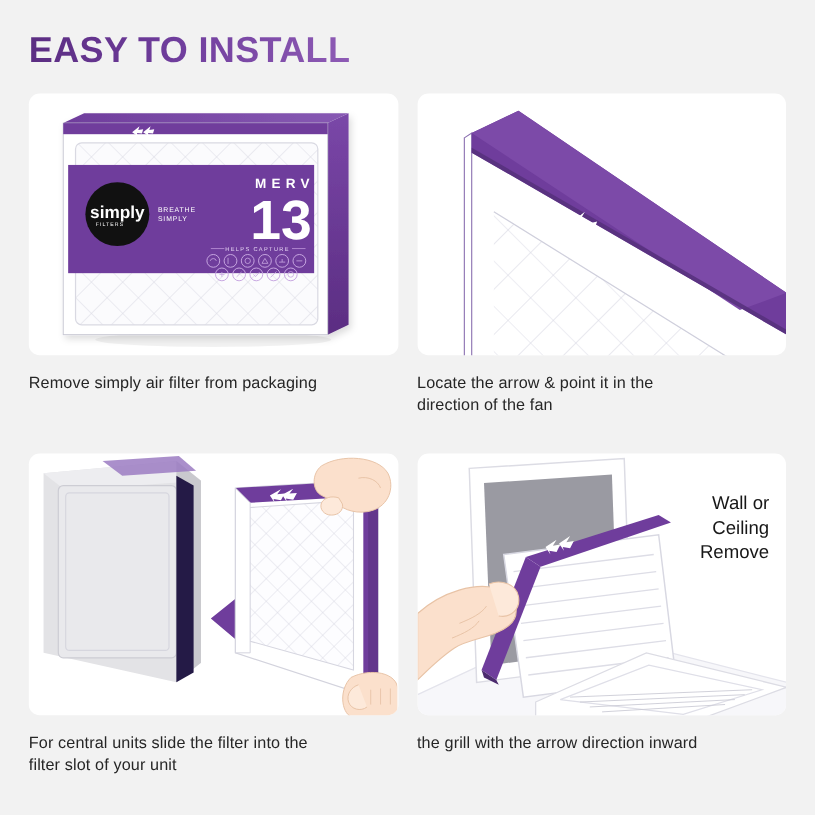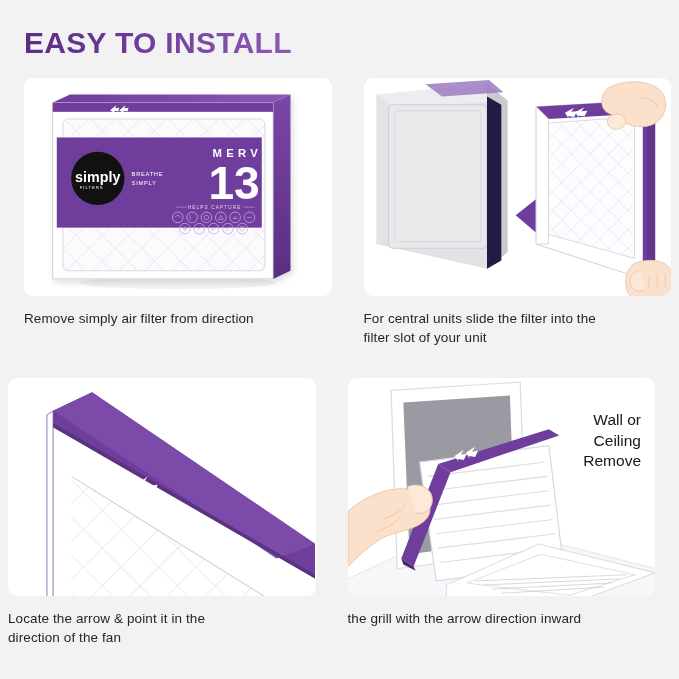--- a/index.html
+++ b/index.html
@@ -139,21 +139,54 @@
             <path d="M203.5,137 h5 M206,134.5 v2.5"></path>
               <path d="M217.6,136 h4.8"></path>
             <path d="M155,147 h4 M157,145 v4"></path>
               <path d="M169,149 l4,-4"></path>
             <path d="M182.6,147 l1.8,1.8 l3.2,-3.6"></path>
               <path d="M196.6,149.4 l4.8,-4.8"></path>
             <circle cx="213" cy="147" r="2.3"></circle>
           </g>
         </svg>
       </div>
-      <div class="caption">Remove simply air filter from direction</div>
+      <div class="caption">Remove simply air filter from packaging</div>
+    </div>
+
+    <div class="cell right">
+      <div class="card">
+        <svg class="art" viewBox="0 0 300 218">
+          <defs>
+            <pattern id="quilt2" width="26" height="26" patternUnits="userSpaceOnUse" patternTransform="rotate(45)">
+              <rect width="26" height="26" fill="#ffffff"></rect>
+              <path d="M0 0 H26 M0 0 V26" stroke="#d7d7e3" stroke-width="1"></path>
+            </pattern>
+          </defs>
+
+          <path d="M62,96 L258,218 L62,218 Z" fill="url(#quilt2)" opacity="0.9"></path>
+          <path d="M62,96 L258,218" stroke="#cfcfdc" stroke-width="1" fill="none"></path>
+
+          <path d="M38,36 L44,32 L44,218 L38,218 Z" fill="#ffffff" stroke="#8a6fb0" stroke-width="0.9"></path>
+
+          <g>
+            <path d="M44,32 L82,14 L300,162 L300,196 L44,48 Z" fill="#6f3d9c"></path>
+            <path d="M44,32 L82,14 L300,162 L262,176 Z" fill="#7c4aa8"></path>
+            <path d="M44,44 L300,192 L300,196 L44,48 Z" fill="#56307b" opacity="0.85"></path>
+          </g>
+
+          <g fill="#ffffff">
+            <path d="M108,118 L136,96 L129,108 L146,104 L140,120 L123,116 L127,129 Z"></path>
+            <path d="M131,138 L159,116 L152,128 L169,124 L163,140 L146,136 L150,149 Z"></path>
+          </g>
+        </svg>
+      </div>
+      <div class="caption">
+        <span class="cap-line">Locate the arrow &amp; point it in the</span>
+        <span class="cap-line">direction of the fan</span>
+      </div>
     </div>
 
     <div class="cell left">
       <div class="card">
         <svg class="art" viewBox="0 0 300 218">
           <defs>
             <pattern id="quilt3" width="13" height="13" patternUnits="userSpaceOnUse" patternTransform="rotate(45)">
               <rect width="13" height="13" fill="#fdfdff"></rect>
               <path d="M0 0 H13 M0 0 V13" stroke="#dadae6" stroke-width="0.8"></path>
             </pattern>
@@ -212,53 +245,20 @@
       </div>
       <div class="caption">
         <span class="cap-line">For central units slide the filter into the</span>
         <span class="cap-line">filter slot of your unit</span>
       </div>
     </div>
 
     <div class="cell right">
       <div class="card">
         <svg class="art" viewBox="0 0 300 218">
-          <defs>
-            <pattern id="quilt2" width="26" height="26" patternUnits="userSpaceOnUse" patternTransform="rotate(45)">
-              <rect width="26" height="26" fill="#ffffff"></rect>
-              <path d="M0 0 H26 M0 0 V26" stroke="#d7d7e3" stroke-width="1"></path>
-            </pattern>
-          </defs>
-
-          <path d="M62,96 L258,218 L62,218 Z" fill="url(#quilt2)" opacity="0.9"></path>
-          <path d="M62,96 L258,218" stroke="#cfcfdc" stroke-width="1" fill="none"></path>
-
-          <path d="M38,36 L44,32 L44,218 L38,218 Z" fill="#ffffff" stroke="#8a6fb0" stroke-width="0.9"></path>
-
-          <g>
-            <path d="M44,32 L82,14 L300,162 L300,196 L44,48 Z" fill="#6f3d9c"></path>
-            <path d="M44,32 L82,14 L300,162 L262,176 Z" fill="#7c4aa8"></path>
-            <path d="M44,44 L300,192 L300,196 L44,48 Z" fill="#56307b" opacity="0.85"></path>
-          </g>
-
-          <g fill="#ffffff">
-            <path d="M108,118 L136,96 L129,108 L146,104 L140,120 L123,116 L127,129 Z"></path>
-            <path d="M131,138 L159,116 L152,128 L169,124 L163,140 L146,136 L150,149 Z"></path>
-          </g>
-        </svg>
-      </div>
-      <div class="caption">
-        <span class="cap-line">Locate the arrow &amp; point it in the</span>
-        <span class="cap-line">direction of the fan</span>
-      </div>
-    </div>
-
-    <div class="cell right">
-      <div class="card">
-        <svg class="art" viewBox="0 0 300 218">
 
           <path d="M0,196 L120,140 L300,186 L300,218 L0,218 Z" fill="#f7f7fa"></path>
           <path d="M0,196 L120,140 L300,186" stroke="#e4e4ec" stroke-width="1" fill="none"></path>
 
           <g>
             <path d="M42,12 L168,4 L174,170 L48,186 Z" fill="#ffffff" stroke="#dcdce4" stroke-width="1.2"></path>
             <path d="M54,24 L158,17 L163,158 L60,172 Z" fill="#9a9aa2"></path>
           </g>
 
           <g>

